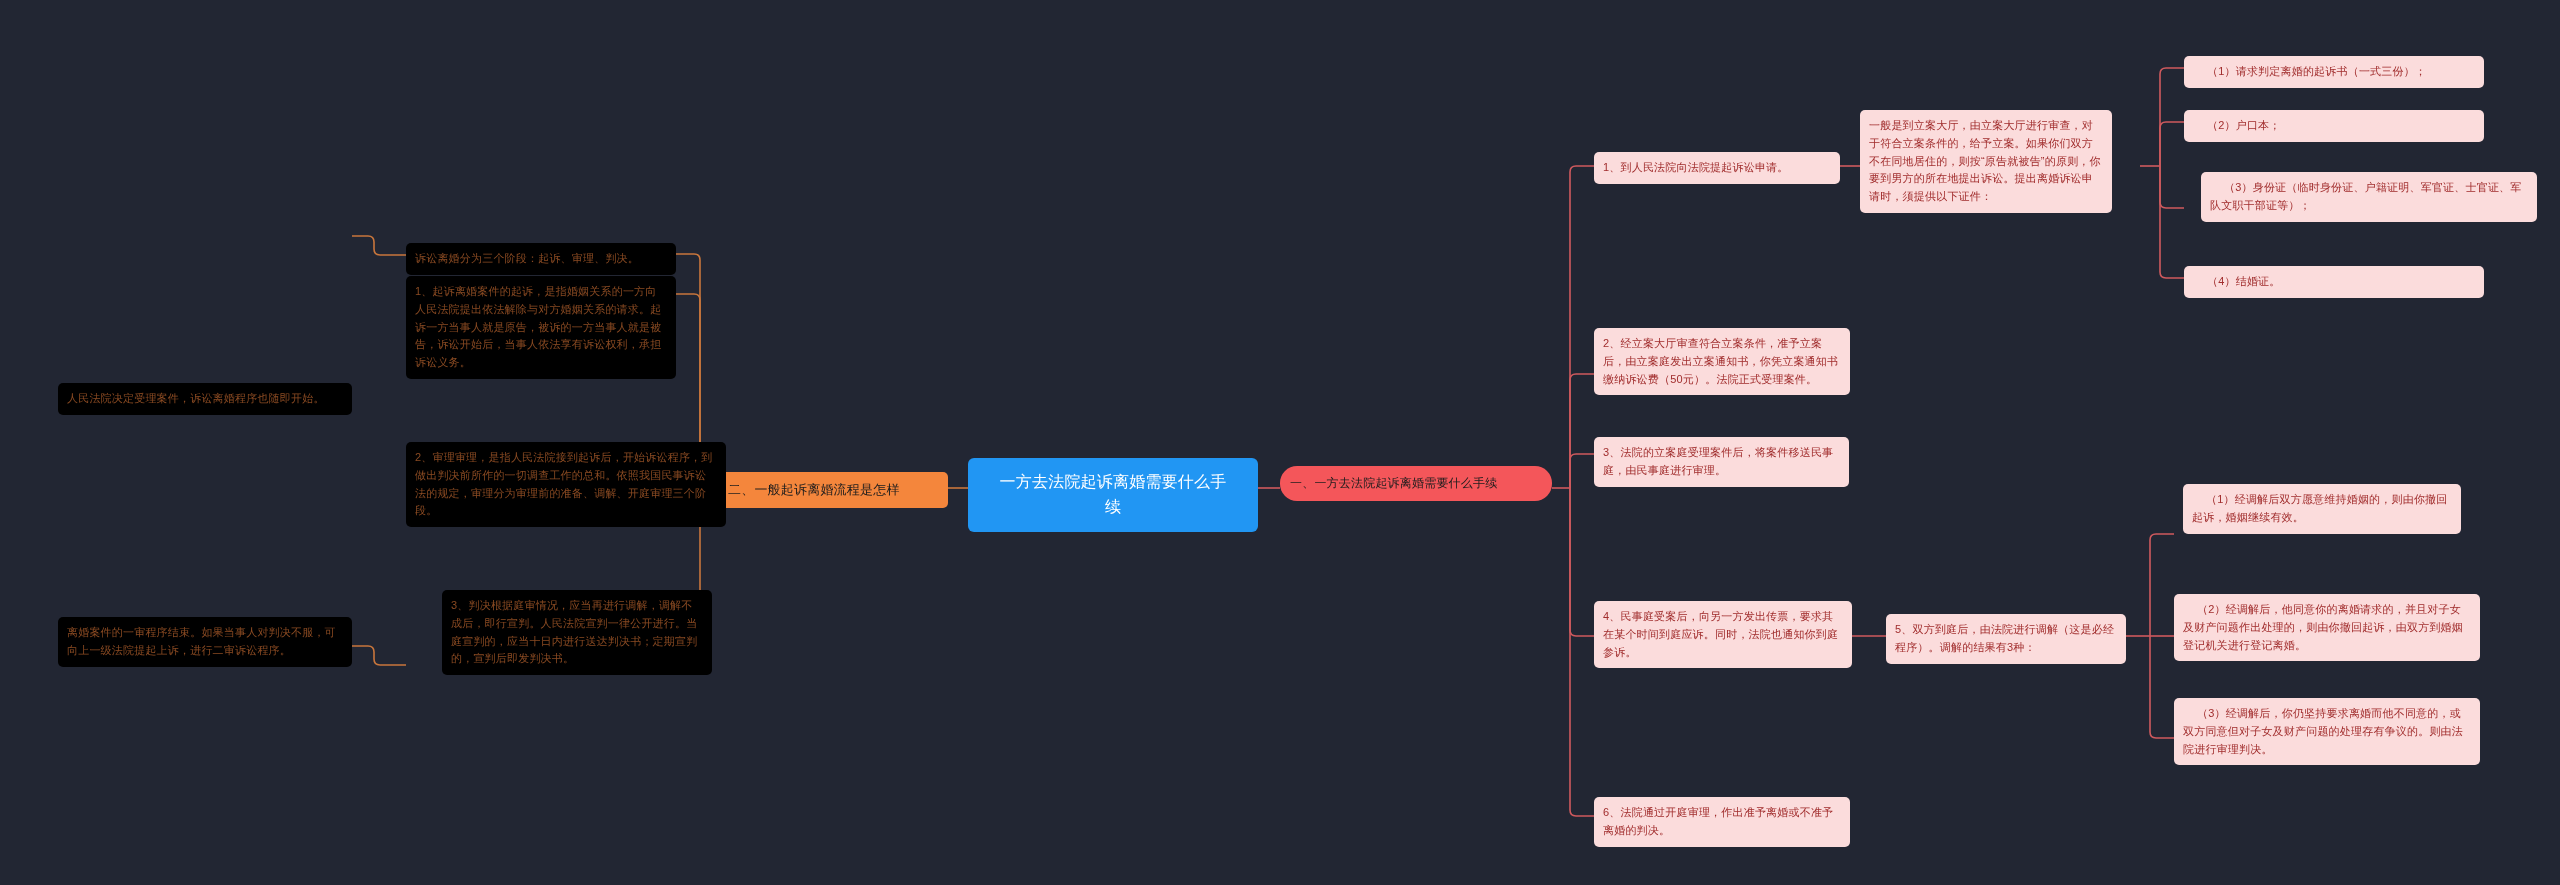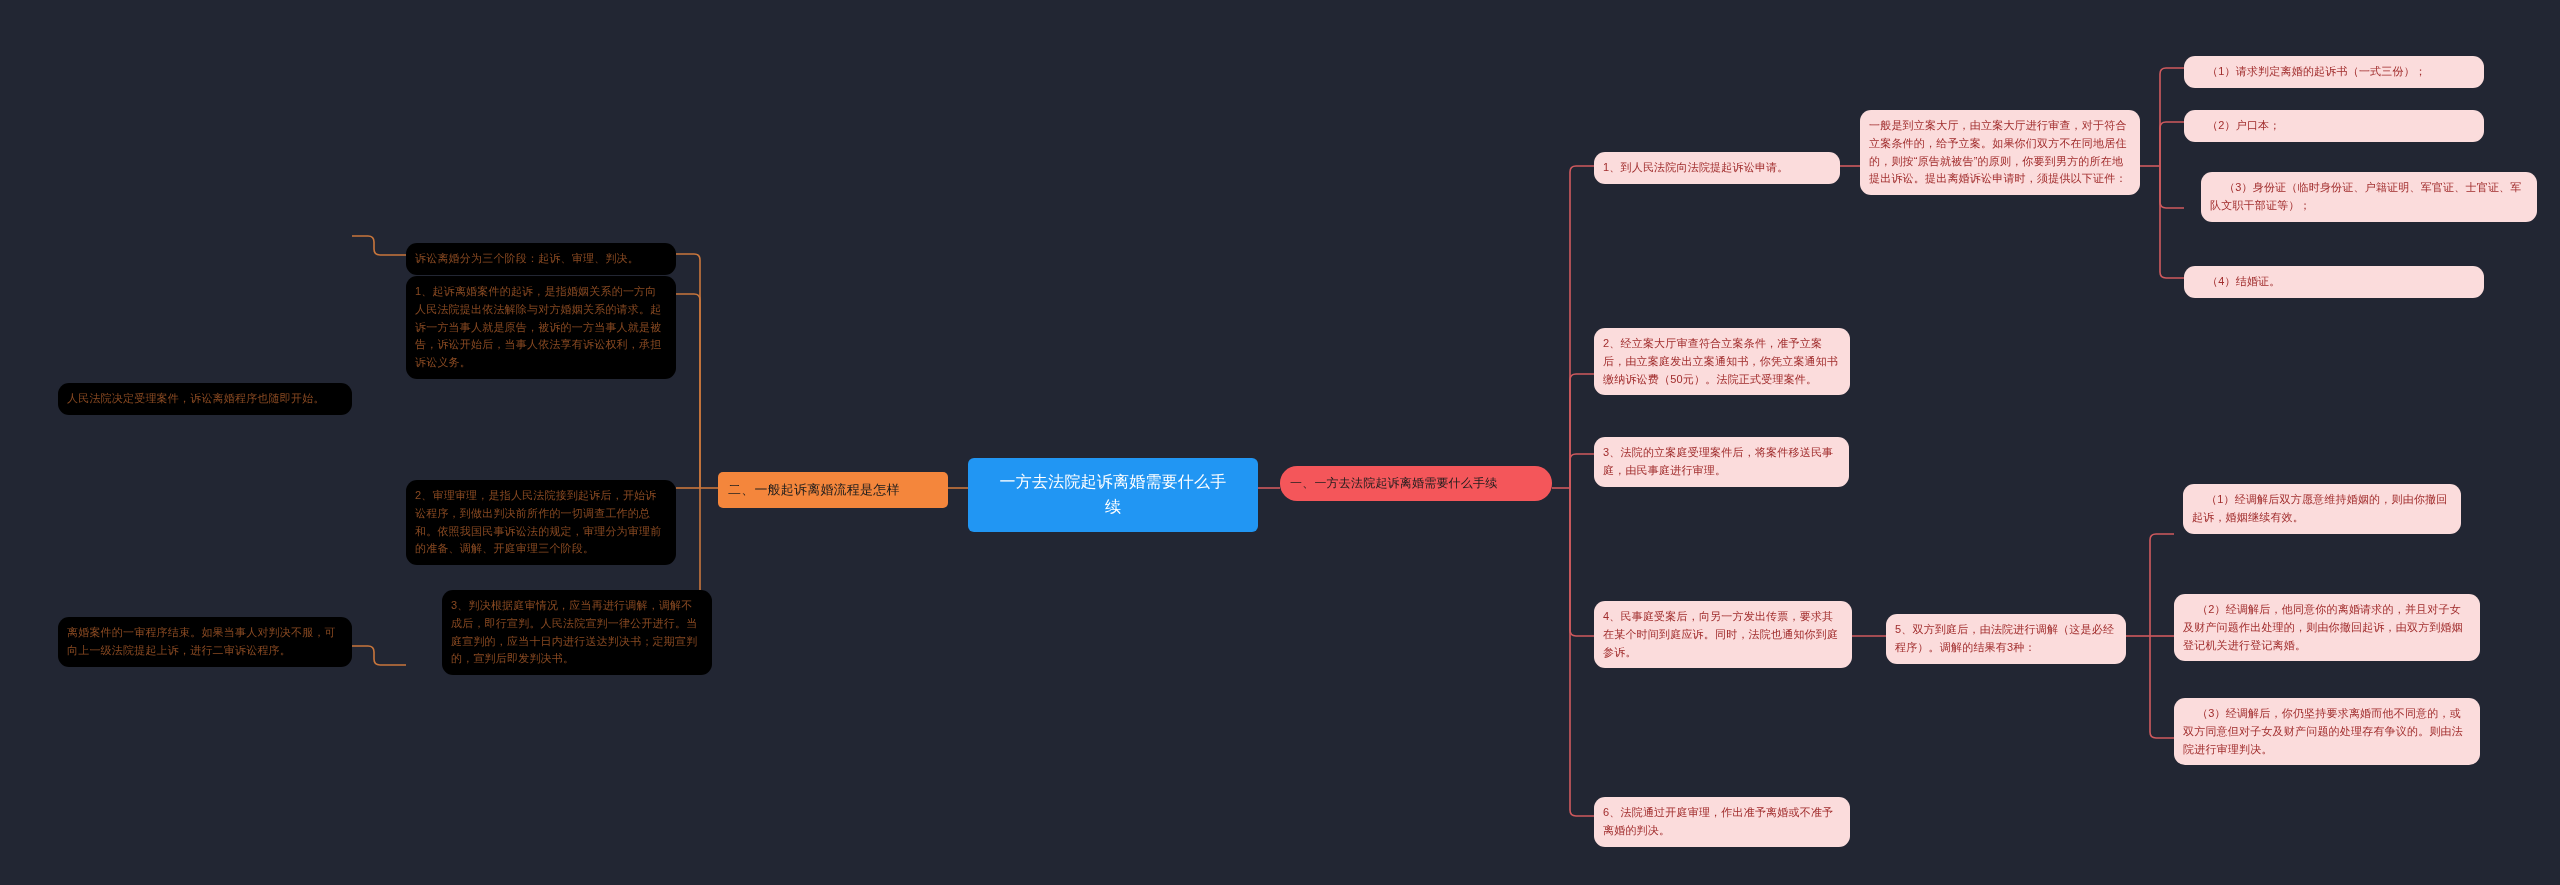--- a/index.html
+++ b/index.html
@@ -7,21 +7,21 @@
     width:2560px;height:885px;
     font-family:"Liberation Sans","DejaVu Sans",sans-serif;
     overflow:hidden;position:relative;
   }
   #canvas{position:absolute;left:0;top:0;width:2560px;height:885px;}
   svg#wires{position:absolute;left:0;top:0;width:2560px;height:885px;pointer-events:none;}
 
   .node{
     position:absolute;
     box-sizing:border-box;
-    border-radius:11px;
+    border-radius:5px;
     line-height:1.5;
     letter-spacing:.2px;
     word-break:break-all;
     z-index:2;
   }
 
   
   .node.center{
     background:#2196f3;
     color:#ffffff;
@@ -120,31 +120,31 @@
   <div class="node center" style="left:968px;top:458px;width:290px;">一方去法院起诉离婚需要什么手续</div>
 
   <div class="node topic-orange" style="left:718px;top:472px;width:230px;">二、一般起诉离婚流程是怎样</div>
 
   <div class="node leaf-orange" style="left:406px;top:243px;width:270px;">诉讼离婚分为三个阶段：起诉、审理、判决。</div>
 
   <div class="node leaf-orange" style="left:406px;top:276px;width:270px;">1、起诉离婚案件的起诉，是指婚姻关系的一方向人民法院提出依法解除与对方婚姻关系的请求。起诉一方当事人就是原告，被诉的一方当事人就是被告，诉讼开始后，当事人依法享有诉讼权利，承担诉讼义务。</div>
 
   <div class="node leaf-orange" style="left:58px;top:383px;width:294px;">人民法院决定受理案件，诉讼离婚程序也随即开始。</div>
 
-  <div class="node leaf-orange" style="left:406px;top:480px;width:270px;">2、审理审理，是指人民法院接到起诉后，开始诉讼程序，到做出判决前所作的一切调查工作的总和。依照我国民事诉讼法的规定，审理分为审理前的准备、调解、开庭审理三个阶段。</div>
+  <div class="node leaf-orange" style="left:406px;top:442px;width:320px;">2、审理审理，是指人民法院接到起诉后，开始诉讼程序，到做出判决前所作的一切调查工作的总和。依照我国民事诉讼法的规定，审理分为审理前的准备、调解、开庭审理三个阶段。</div>
 
   <div class="node leaf-orange" style="left:406px;top:590px;width:270px;margin-left:36px;">3、判决根据庭审情况，应当再进行调解，调解不成后，即行宣判。人民法院宣判一律公开进行。当庭宣判的，应当十日内进行送达判决书；定期宣判的，宣判后即发判决书。</div>
 
   <div class="node leaf-orange" style="left:58px;top:617px;width:294px;">离婚案件的一审程序结束。如果当事人对判决不服，可向上一级法院提起上诉，进行二审诉讼程序。</div>
 
   <div class="node topic-red" style="left:1280px;top:466px;width:272px;">一、一方去法院起诉离婚需要什么手续</div>
 
   <div class="node leaf-red" style="left:1594px;top:152px;width:246px;">1、到人民法院向法院提起诉讼申请。</div>
 
-  <div class="node leaf-red" style="left:1860px;top:110px;width:280px;">一般是到立案大厅，由立案大厅进行审查，对于符合立案条件的，给予立案。如果你们双方不在同地居住的，则按“原告就被告”的原则，你要到男方的所在地提出诉讼。提出离婚诉讼申请时，须提供以下证件：</div>
+  <div class="node leaf-red" style="left:1860px;top:110px;width:252px;">一般是到立案大厅，由立案大厅进行审查，对于符合立案条件的，给予立案。如果你们双方不在同地居住的，则按“原告就被告”的原则，你要到男方的所在地提出诉讼。提出离婚诉讼申请时，须提供以下证件：</div>
 
   <div class="node leaf-red indent" style="left:2184px;top:56px;width:300px;">（1）请求判定离婚的起诉书（一式三份）；</div>
 
   <div class="node leaf-red indent" style="left:2184px;top:110px;width:300px;">（2）户口本；</div>
 
   <div class="node leaf-red indent" style="left:2184px;top:172px;width:336px;margin-left:17px;">（3）身份证（临时身份证、户籍证明、军官证、士官证、军队文职干部证等）；</div>
 
   <div class="node leaf-red indent" style="left:2184px;top:266px;width:300px;">（4）结婚证。</div>
 
   <div class="node leaf-red" style="left:1594px;top:328px;width:256px;">2、经立案大厅审查符合立案条件，准予立案后，由立案庭发出立案通知书，你凭立案通知书缴纳诉讼费（50元）。法院正式受理案件。</div>

